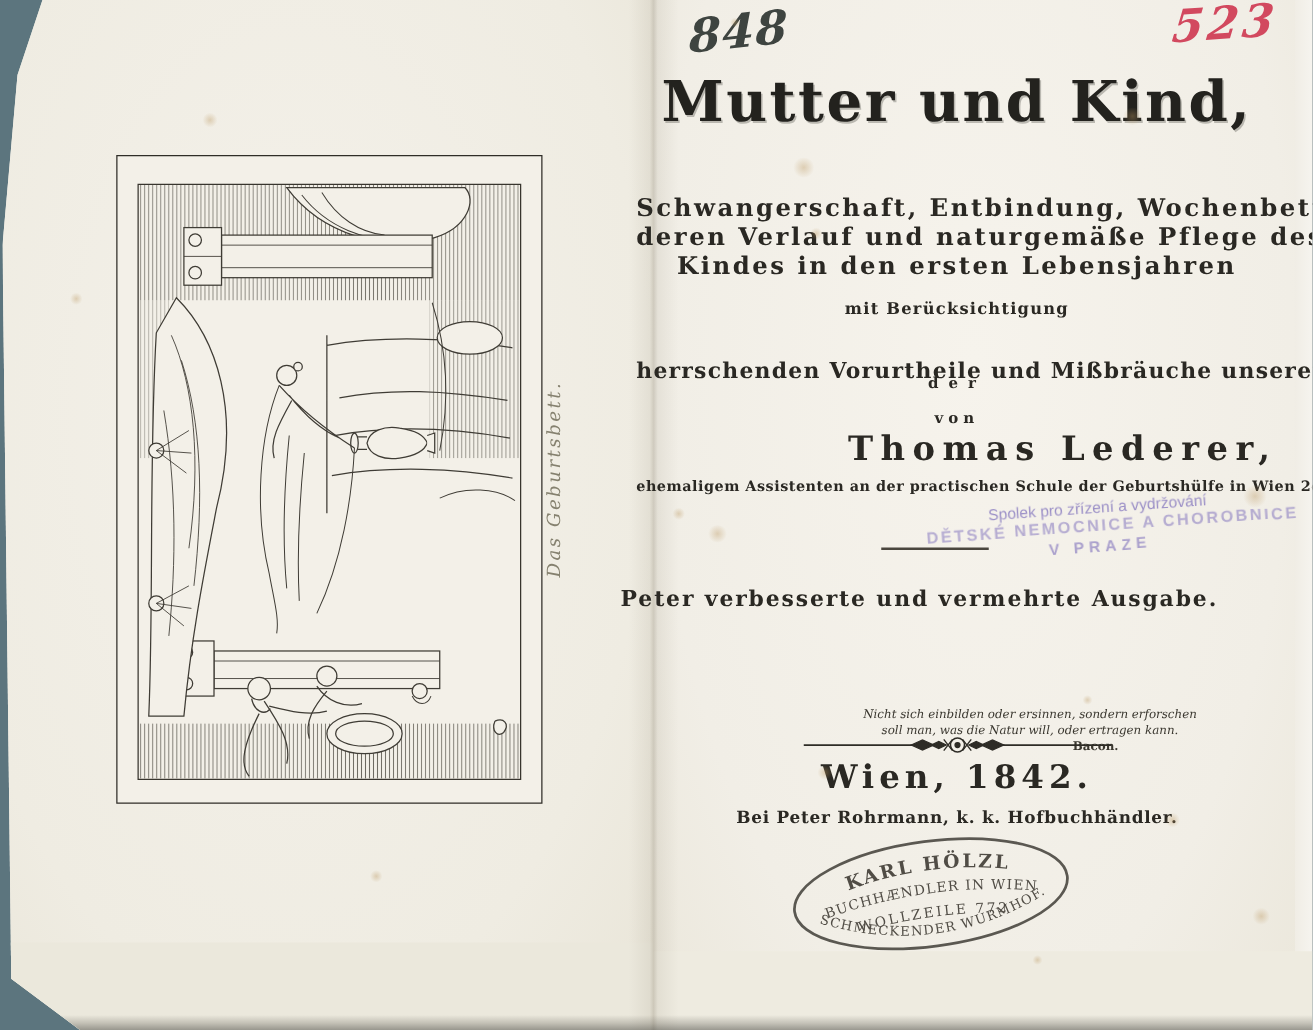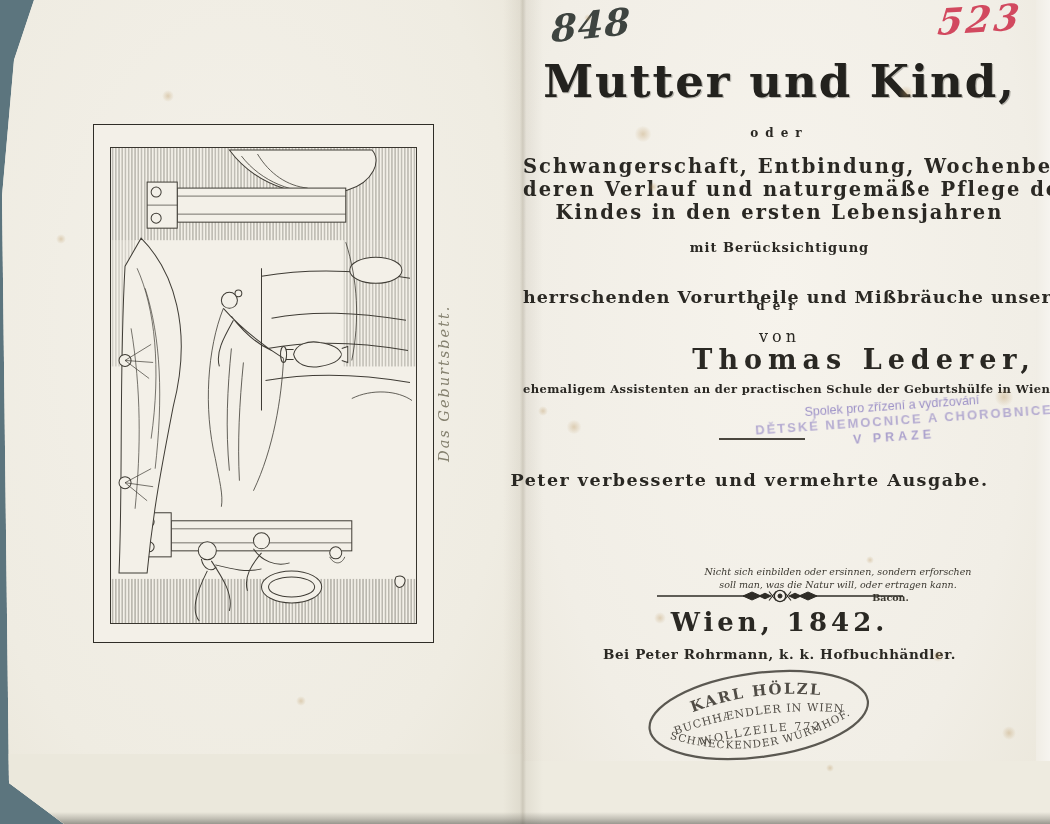--- a/index.html
+++ b/index.html
@@ -46,32 +46,32 @@
     border:1px solid #38352e;overflow:hidden;background:#f3f0e8;
   }
   .frame-inner svg{width:100%;height:100%;display:block;}
   .plate-caption{
     position:absolute;left:436px;top:282px;height:180px;
     writing-mode:vertical-rl;transform:rotate(180deg);
     font-style:italic;font-size:14.5px;letter-spacing:2px;color:#85816f;
     white-space:nowrap;
   }
   
-  .titlepage{position:absolute;left:523px;top:0;width:513px;height:652px;color:#2a2823;}
+  .titlepage{position:absolute;left:509px;top:0;width:513px;height:652px;color:#2a2823;}
   .tp{position:absolute;left:0;width:100%;text-align:center;white-space:nowrap;}
   .tp-title{top:55px;font-size:45px;font-weight:700;letter-spacing:2px;color:#23221e;text-shadow:1.2px 1.2px 0 rgba(40,38,32,.28);}
   .tp-oder{top:126px;font-size:12px;letter-spacing:7px;font-weight:600;}
   .tp-sub{font-size:19.5px;font-weight:700;letter-spacing:2px;}
   .tp-sub1{top:155px;}
   .tp-sub2{top:178px;}
   .tp-sub3{top:201px;}
   .tp-mit{top:240px;font-size:13px;font-weight:700;letter-spacing:1px;}
   .tp-der{top:266px;font-size:12px;letter-spacing:8px;font-weight:600;margin-top:33px;}
   .tp-herr{top:287px;font-size:17.5px;font-weight:700;letter-spacing:1px;}
-  .tp-von{top:327px;font-size:16px;letter-spacing:4px;font-weight:400;}
+  .tp-von{top:327px;font-size:12px;letter-spacing:4px;font-weight:700;}
   .tp-author{top:344px;font-size:27px;font-weight:700;letter-spacing:6px;text-align:right;}
   .tp-role{top:382px;font-size:11.5px;font-weight:600;letter-spacing:.4px;}
   .tp-rule{position:absolute;top:438px;left:196px;width:86px;height:1.6px;background:#4a463e;}
   .tp-edition{top:470px;font-size:17.5px;font-weight:700;letter-spacing:1.5px;margin-left:-30px;}
   .motto{position:absolute;top:524px;left:160px;width:310px;text-align:center;
          font-size:9.5px;line-height:13px;font-style:italic;color:#3a372f;white-space:nowrap;margin-top:41px;}
   .motto .bacon{font-weight:700;font-style:normal;padding-left:105px;text-align:center;}
   .tp-ornament{position:absolute;top:588px;left:0;width:100%;text-align:center;}
   .tp-wien{top:607px;font-size:26px;font-weight:700;letter-spacing:4px;}
   .tp-pub{top:646px;font-size:13.5px;font-weight:700;letter-spacing:.6px;}
@@ -182,21 +182,20 @@
           <path d="M234,94 C246,132 248,172 240,212" stroke-width=".8"></path>
         </g>
       </svg>
     </div>
   </div>
 
   <div class="plate-caption">Das Geburtsbett.</div>
 
   <div class="titlepage">
     <div class="tp tp-title">Mutter und Kind,</div>
-    <div class="tp tp-oder">oder</div>
     <div class="tp tp-sub tp-sub1">Schwangerschaft, Entbindung, Wochenbett,</div>
     <div class="tp tp-sub tp-sub2">deren Verlauf und naturgemäße Pflege des</div>
     <div class="tp tp-sub tp-sub3">Kindes in den ersten Lebensjahren</div>
     <div class="tp tp-mit">mit Berücksichtigung</div>
     <div class="tp tp-der">der</div>
     <div class="tp tp-herr">herrschenden Vorurtheile und Mißbräuche unserer Zeit,</div>
     <div class="tp tp-von">von</div>
     <div class="tp tp-author">Thomas Lederer,</div>
     <div class="tp tp-role">ehemaligem Assistenten an der practischen Schule der Geburtshülfe in Wien 2c.</div>
     <div class="tp-rule"></div>

